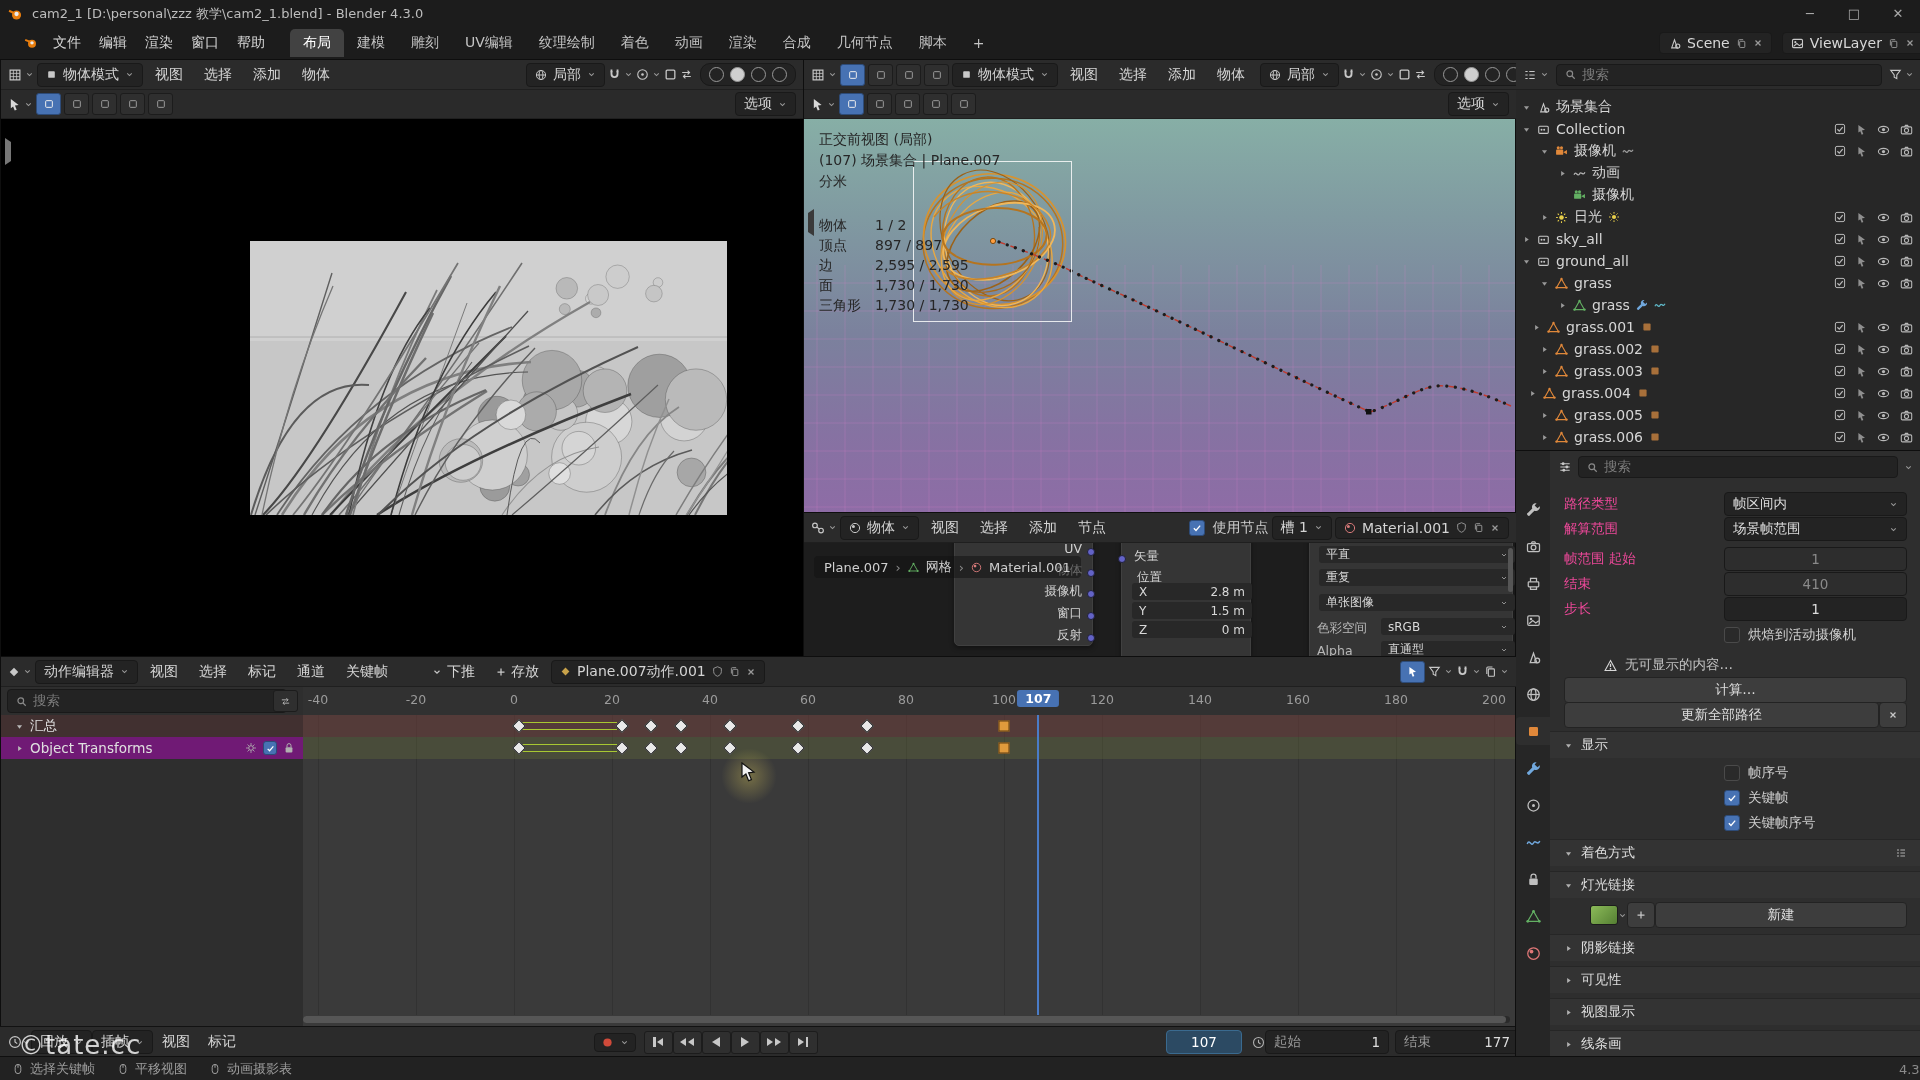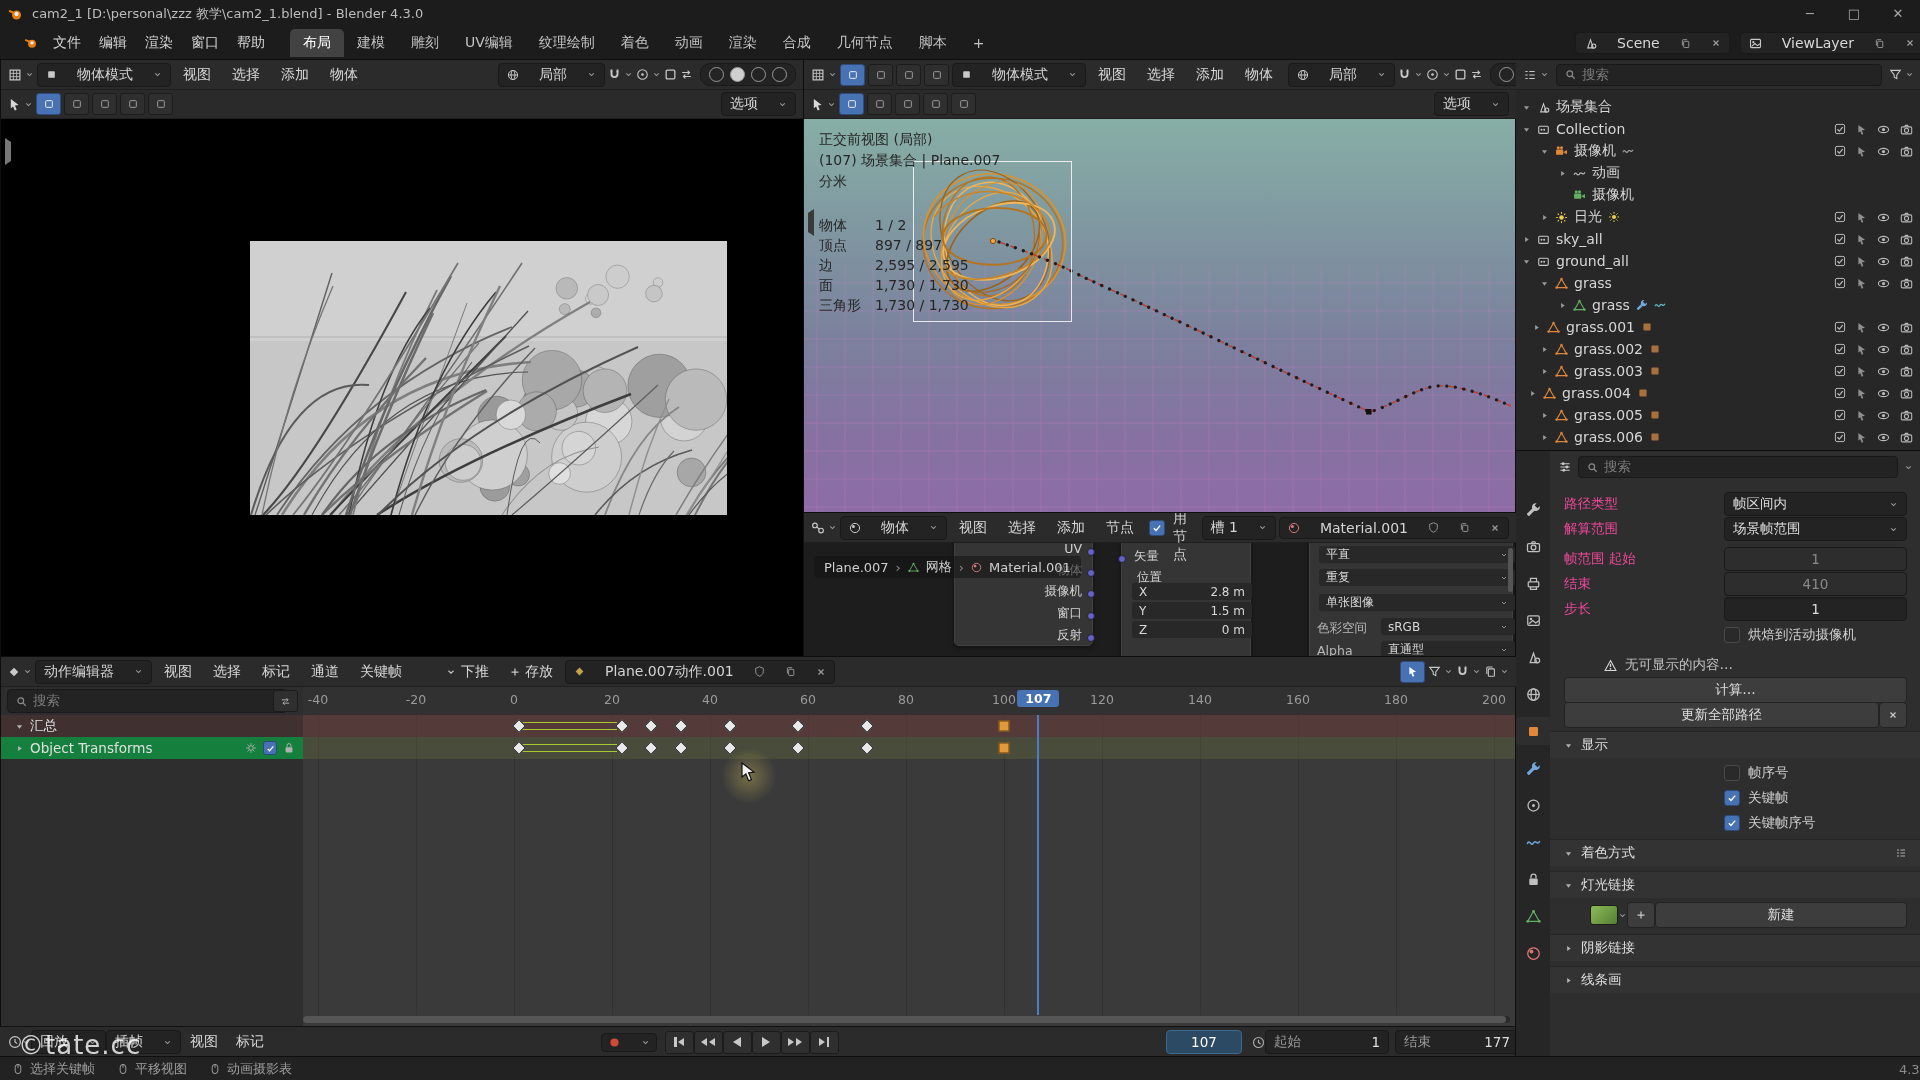--- a/index.html
+++ b/index.html
@@ -3,21 +3,21 @@
 <meta charset="utf-8">
 <style>
   html,body{margin:0;padding:0;}
   body{width:1920px;height:1080px;background:#161616;font-family:"DejaVu Sans","Liberation Sans",sans-serif;color:#d8d8d8;overflow:hidden;position:relative;}
   #app{position:absolute;inset:0;}
   .abs{position:absolute;}
   .ic{display:inline-flex;align-items:center;justify-content:center;flex:0 0 auto;}
   .ic svg{width:100%;height:100%;display:block;}
   .spacer{flex:1;}
   .mi{display:inline-flex;align-items:center;gap:5px;padding:2px 9px;border-radius:3px;white-space:nowrap;color:#d6d6d6;}
-  .dd{display:inline-flex;align-items:center;gap:20px;background:#232323;border:1px solid #191919;border-radius:4px;padding:2px 8px;white-space:nowrap;}
+  .dd{display:inline-flex;align-items:center;gap:6px;background:#232323;border:1px solid #191919;border-radius:4px;padding:2px 8px;white-space:nowrap;}
   .edhead{display:flex;align-items:center;gap:3px;padding:0 7px;height:29px;background:#2b2b2b;border-bottom:1px solid #1f1f1f;font-size:14px;color:#d4d4d4;position:relative;z-index:2;}
   .edhead.sub{height:28px;background:#2a2a2a;}
   .tgl{width:23px;height:20px;border-radius:3px;background:#2f2f2f;border:1px solid #1c1c1c;display:inline-flex;align-items:center;justify-content:center;flex:0 0 auto;}
   .tgl.on{background:#4772b3;border-color:#2d4b78;}
   .sphg{display:inline-flex;gap:6px;align-items:center;background:#232323;border:1px solid #191919;border-radius:10px;padding:3px 8px;margin-left:4px;}
   .sph{width:13px;height:13px;border-radius:50%;border:1.5px solid #989898;}
   .sph.on{background:#cfcfcf;}
   .fld{display:inline-flex;align-items:center;background:#232323;border:1px solid #191919;border-radius:4px;padding:0 8px;height:22px;font-size:13.5px;color:#ddd;}
   .btn{background:#3d3d3d;border:1px solid #232323;border-radius:4px;height:24px;display:inline-flex;align-items:center;justify-content:center;color:#ddd;font-size:13.5px;}
   
@@ -961,21 +961,21 @@
       <span class="tick" style="left:1493.0px;top:35px">200</span>
       <span class="vline" style="left:1493.0px;top:58px;height:300px"></span>
       <div class="chanrow" style="top:58px;background:#413030">
         <span class="ic" style="width:9px;height:9px">
           <svg viewBox="0 0 12 12">
             <path d="M2.6 4.2L9.4 4.2L6 9Z" fill="#b8b8b8"></path>
           </svg>
         </span>
         <span>汇总</span>
       </div>
-      <div class="chanrow" style="top:80px;background:#15803d">
+      <div class="chanrow" style="top:80px;background:#701a75">
         <span class="ic" style="width:9px;height:9px">
           <svg viewBox="0 0 12 12">
             <path d="M4.2 2.6L9 6L4.2 9.4Z" fill="#b8b8b8"></path>
           </svg>
         </span>
         <span>Object Transforms</span>
         <span class="spacer"></span>
         <span class="ic" style="width:12px;height:12px">
           <svg viewBox="0 0 12 12">
             <circle cx="6" cy="6" r="2.3" fill="none" stroke="#b0b0b0"></circle>
@@ -2068,20 +2068,36 @@
             </svg>
           </span>
           <span>阴影链接</span>
         </div>
         <div class="psec">
           <span class="ic" style="width:9px;height:9px">
             <svg viewBox="0 0 12 12">
               <path d="M4.2 2.6L9 6L4.2 9.4Z" fill="#b0b0b0"></path>
             </svg>
           </span>
+          <span>可见性</span>
+        </div>
+        <div class="psec">
+          <span class="ic" style="width:9px;height:9px">
+            <svg viewBox="0 0 12 12">
+              <path d="M4.2 2.6L9 6L4.2 9.4Z" fill="#b0b0b0"></path>
+            </svg>
+          </span>
+          <span>视图显示</span>
+        </div>
+        <div class="psec">
+          <span class="ic" style="width:9px;height:9px">
+            <svg viewBox="0 0 12 12">
+              <path d="M4.2 2.6L9 6L4.2 9.4Z" fill="#b0b0b0"></path>
+            </svg>
+          </span>
           <span>线条画</span>
         </div>
       </div>
     </div>
   <div id="statusbar">
     <span id="status-items" style="display:flex;gap:22px;align-items:center">
         <span style="display:inline-flex;align-items:center;gap:6px">
           <span class="ic" style="width:12px;height:12px">
             <svg viewBox="0 0 12 12">
               <rect x="3.2" y="1.4" width="5.6" height="9.2" rx="2.8" fill="none" stroke="#9c9c9c"></rect>

